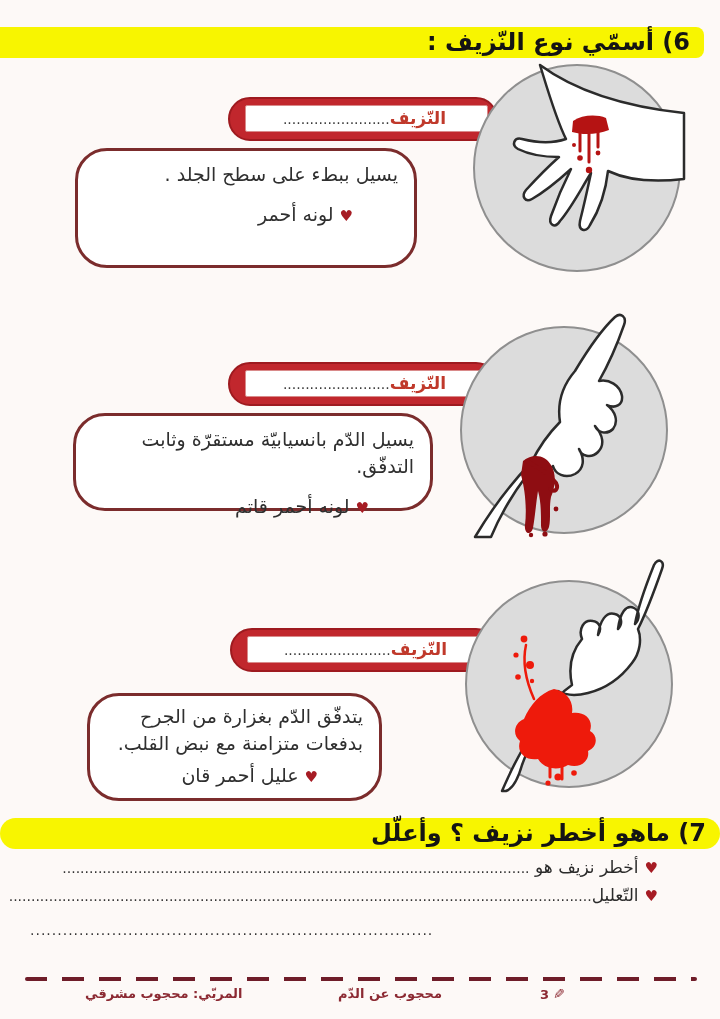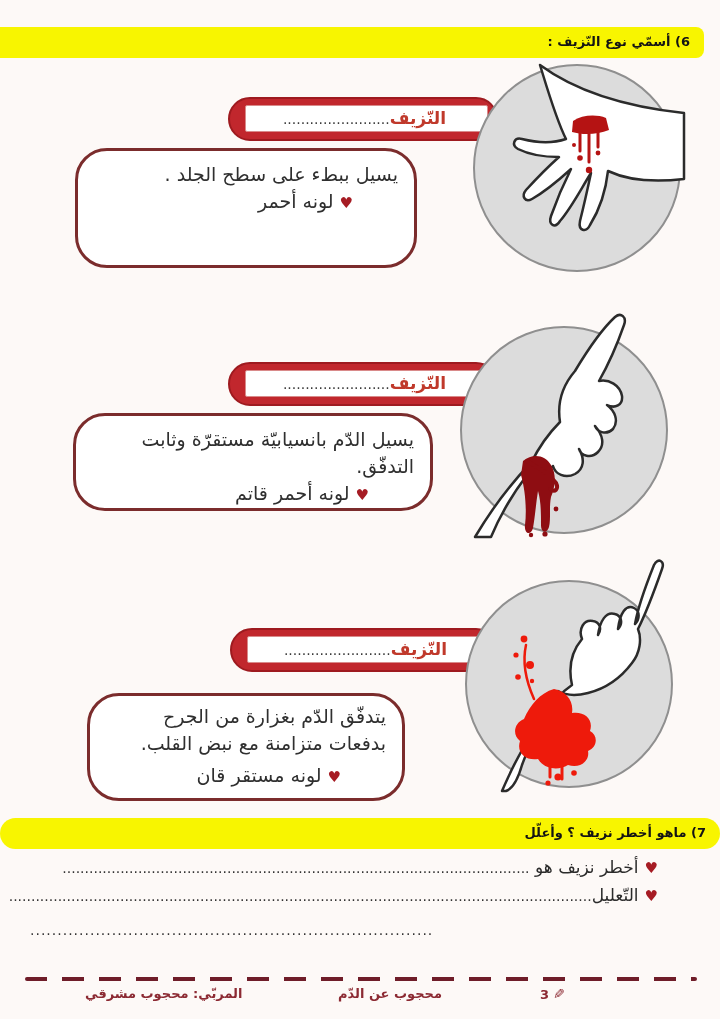--- a/index.html
+++ b/index.html
@@ -6,21 +6,21 @@
   body{
     width:720px;height:1019px;position:relative;overflow:hidden;
     background:#fdf9f7;
     font-family:"DejaVu Sans", sans-serif;
     color:#2d2d2d;
   }
   .abs{position:absolute;border-radius:32px;}
   
   .qbar{
     background:#f8f500;
-    color:#141414;font-weight:bold;font-size:13px;
+    color:#141414;font-weight:bold;font-size:24px;
     direction:rtl;text-align:right;
     padding:4px 14px 5px 8px;
     box-sizing:border-box;
     line-height:22px;
   }
   #qbar6{top:27px;left:0;width:704px;border-radius:0 8px 8px 0;}
   #qbar7{top:818px;left:0;width:720px;}
   
   .banner{
     background:#c1272d;border:2px solid #9e1a1f;border-radius:24px;
@@ -33,21 +33,21 @@
     padding:2px 8px 0 4px;box-sizing:border-box;
   }
   .banner-word{color:#c0392b;font-weight:bold;font-size:17px;}
   .banner-dots{color:#3a3a3a;font-size:14px;letter-spacing:1px;}
   
   .descbox{
     background:#ffffff;border:3px solid #7b2c2c;box-sizing:border-box;
     direction:rtl;text-align:right;z-index:3;
     padding:10px 16px 0 10px;font-size:19px;line-height:27px;color:#2f2f2f;
   }
-  .heartline{padding-left:0;padding-right:45px;font-size:19px;}
+  .heartline{margin-top:13px;padding-left:0;padding-right:45px;font-size:19px;}
   .heart{color:#a61c24;font-size:15px;margin-left:6px;}
   
   .illus{z-index:2;overflow:visible;}
   .illus svg{overflow:visible;display:block;}
   
   .ansline{
     direction:rtl;text-align:right;white-space:nowrap;overflow:hidden;
     font-size:17px;line-height:24px;color:#2b2b2b;
   }
   .ansline .dots{color:#333;font-size:14px;letter-spacing:1px;}
@@ -169,24 +169,24 @@
       <circle cx="96" cy="200" r="3.6"></circle>
       <circle cx="112" cy="196" r="2.8"></circle>
       <circle cx="86" cy="206" r="2.6"></circle>
     </g>
     <path d="M72,122 C64,104 60,86 64,68" stroke="#ee1a0b" stroke-width="2.5" fill="none" stroke-linecap="round"></path>
     <line x1="100" y1="186" x2="100" y2="202" stroke="#ee1a0b" stroke-width="3" stroke-linecap="round"></line>
     <line x1="88" y1="188" x2="88" y2="200" stroke="#ee1a0b" stroke-width="3" stroke-linecap="round"></line>
   </svg>
 </div>
 
-<div class="abs descbox" style="left:87px;top:693px;width:318px;height:108px;padding-top:7px;">
+<div class="abs descbox" style="left:87px;top:693px;width:295px;height:108px;padding-top:7px;">
   <div>يتدفّق الدّم  بغزارة من الجرح بدفعات متزامنة مع نبض القلب.</div>
   <div class="heartline" style="margin-top:5px;">
-    <span class="heart">♥</span><span>لونه مستقر قان</span>
+    <span class="heart">♥</span><span>عليل أحمر قان</span>
   </div>
 </div>
 
 <div class="abs qbar" id="qbar7">7) ماهو أخطر نزيف ؟ وأعلّل</div>
 
 <div class="abs ansline" id="ans1" style="top:855px;right:62px;width:596px;">
   <span class="heart">♥</span><span>أخطر نزيف هو </span><span class="dots">..........................................................................................................................</span>
 </div>
 
 <div class="abs ansline" id="ans2" style="top:883px;right:62px;width:650px;">

